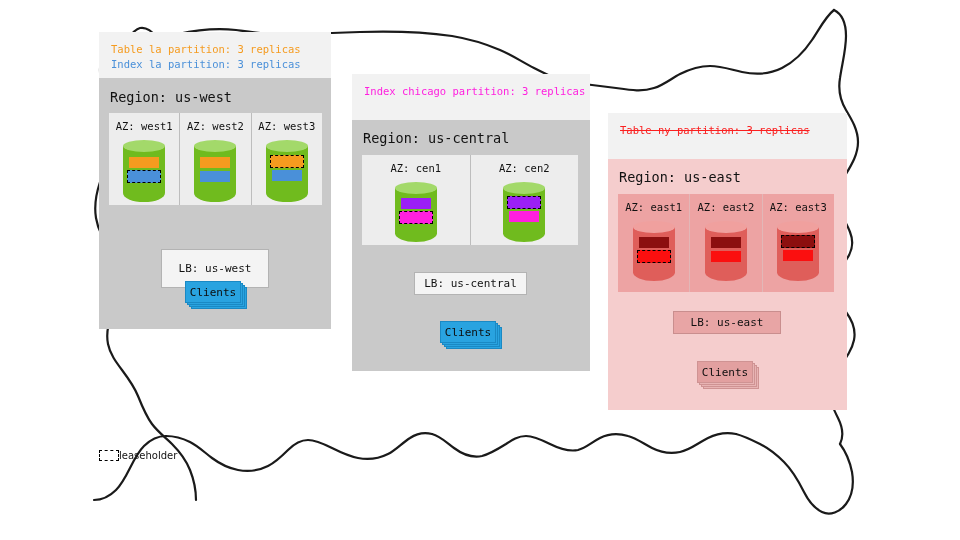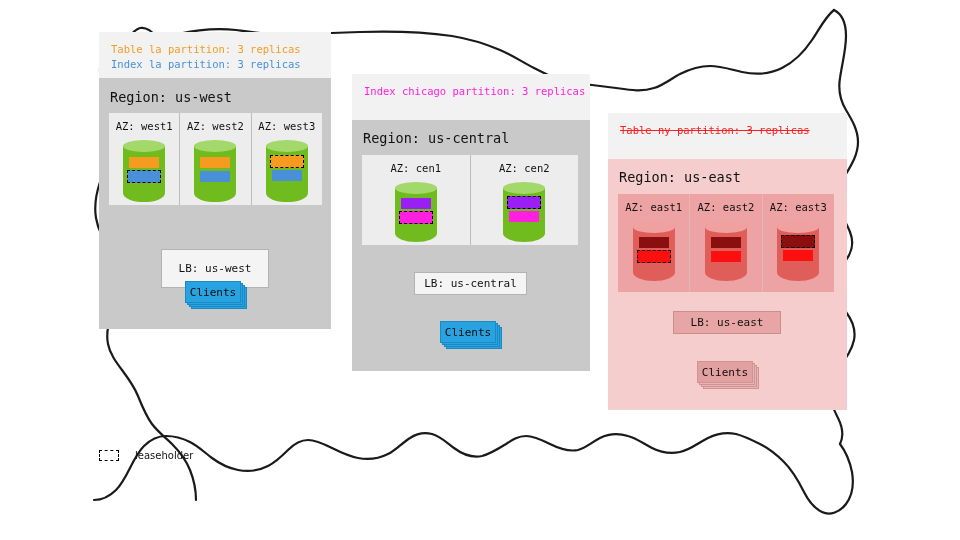--- a/index.html
+++ b/index.html
@@ -149,21 +149,21 @@
     left: 0; top: 0;
     width: 960px; height: 540px;
     pointer-events: none;
   }
 
   
   .key {
     position: absolute;
     display: flex;
     align-items: center;
-    gap: 16px;
+    gap: 0;
   }
   .key-swatch {
     width: 20px; height: 11px;
     border: 1.6px dashed #000;
     box-sizing: border-box;
     background: #ffffff;
   }
   .key-label {
     font-size: 10px;
     color: #111;

